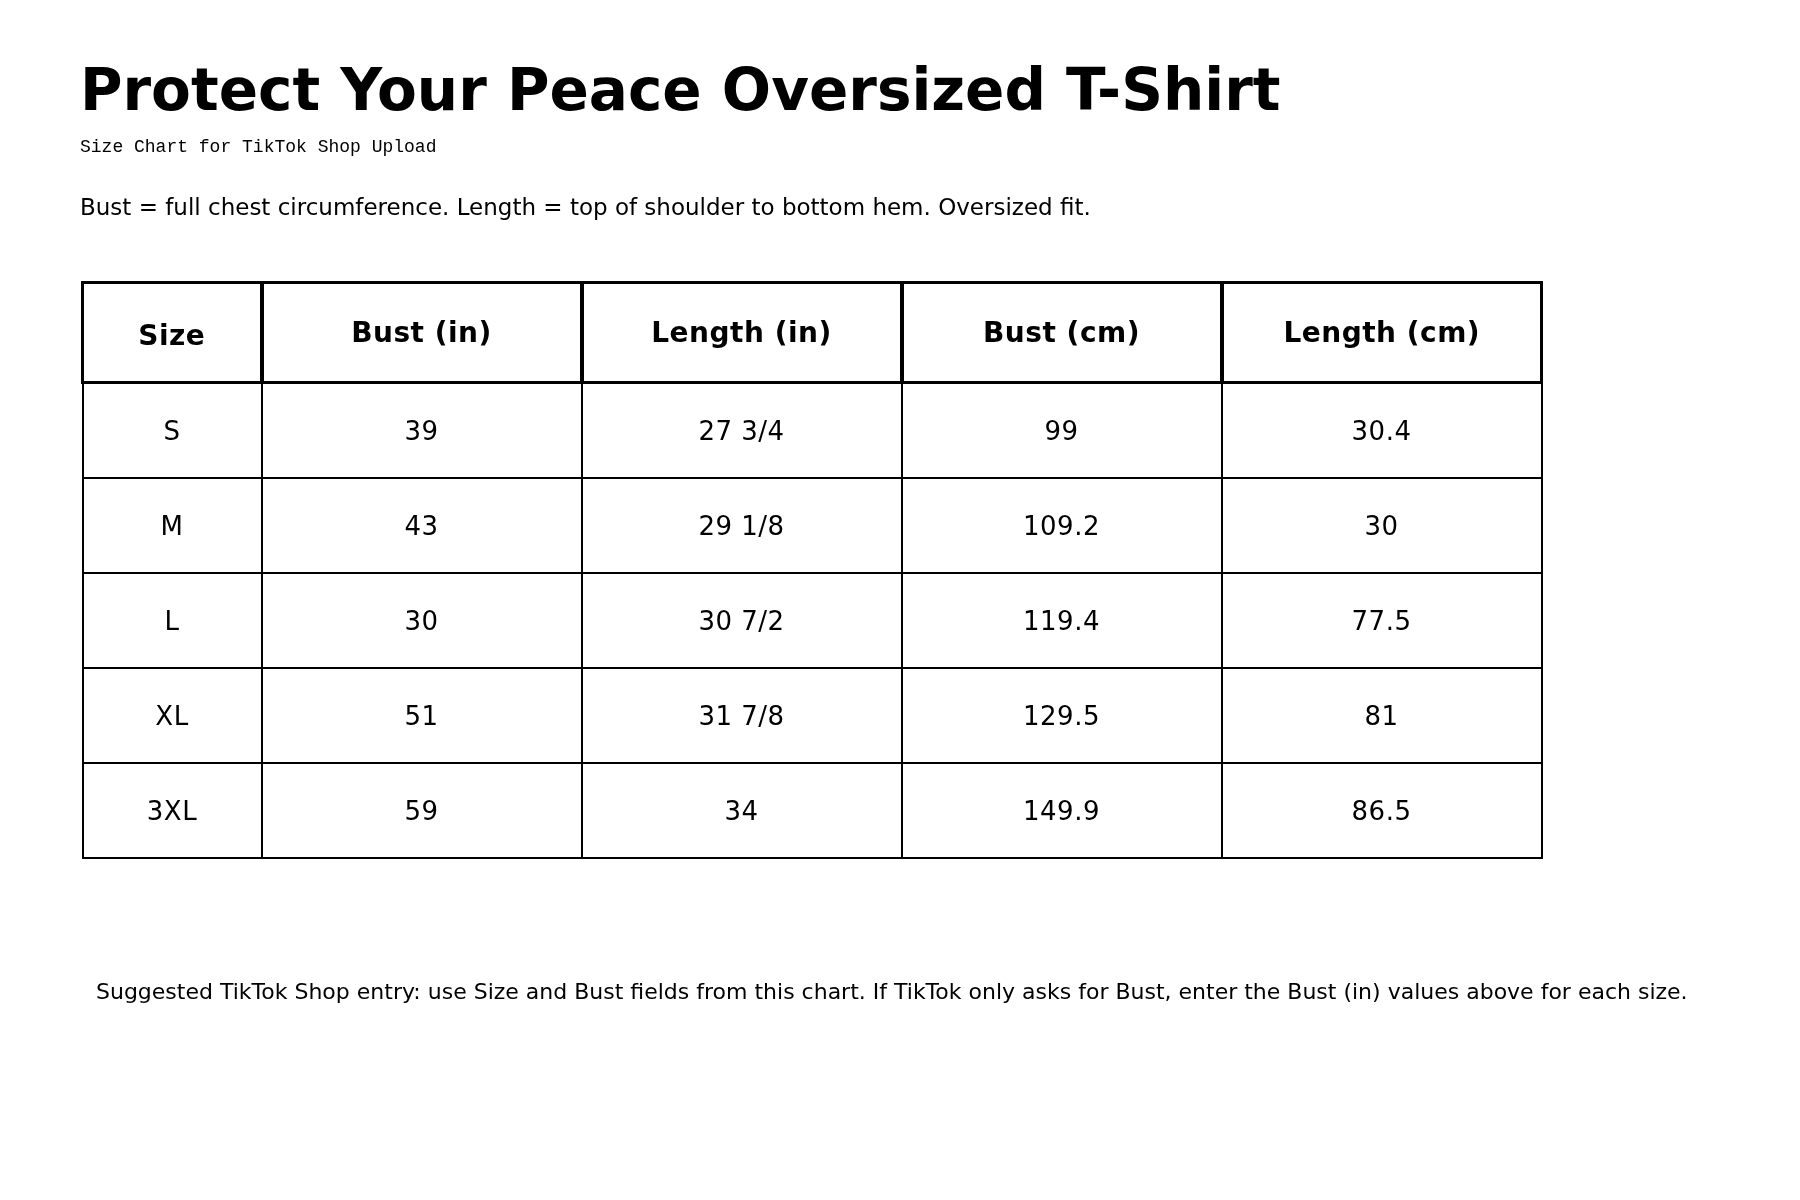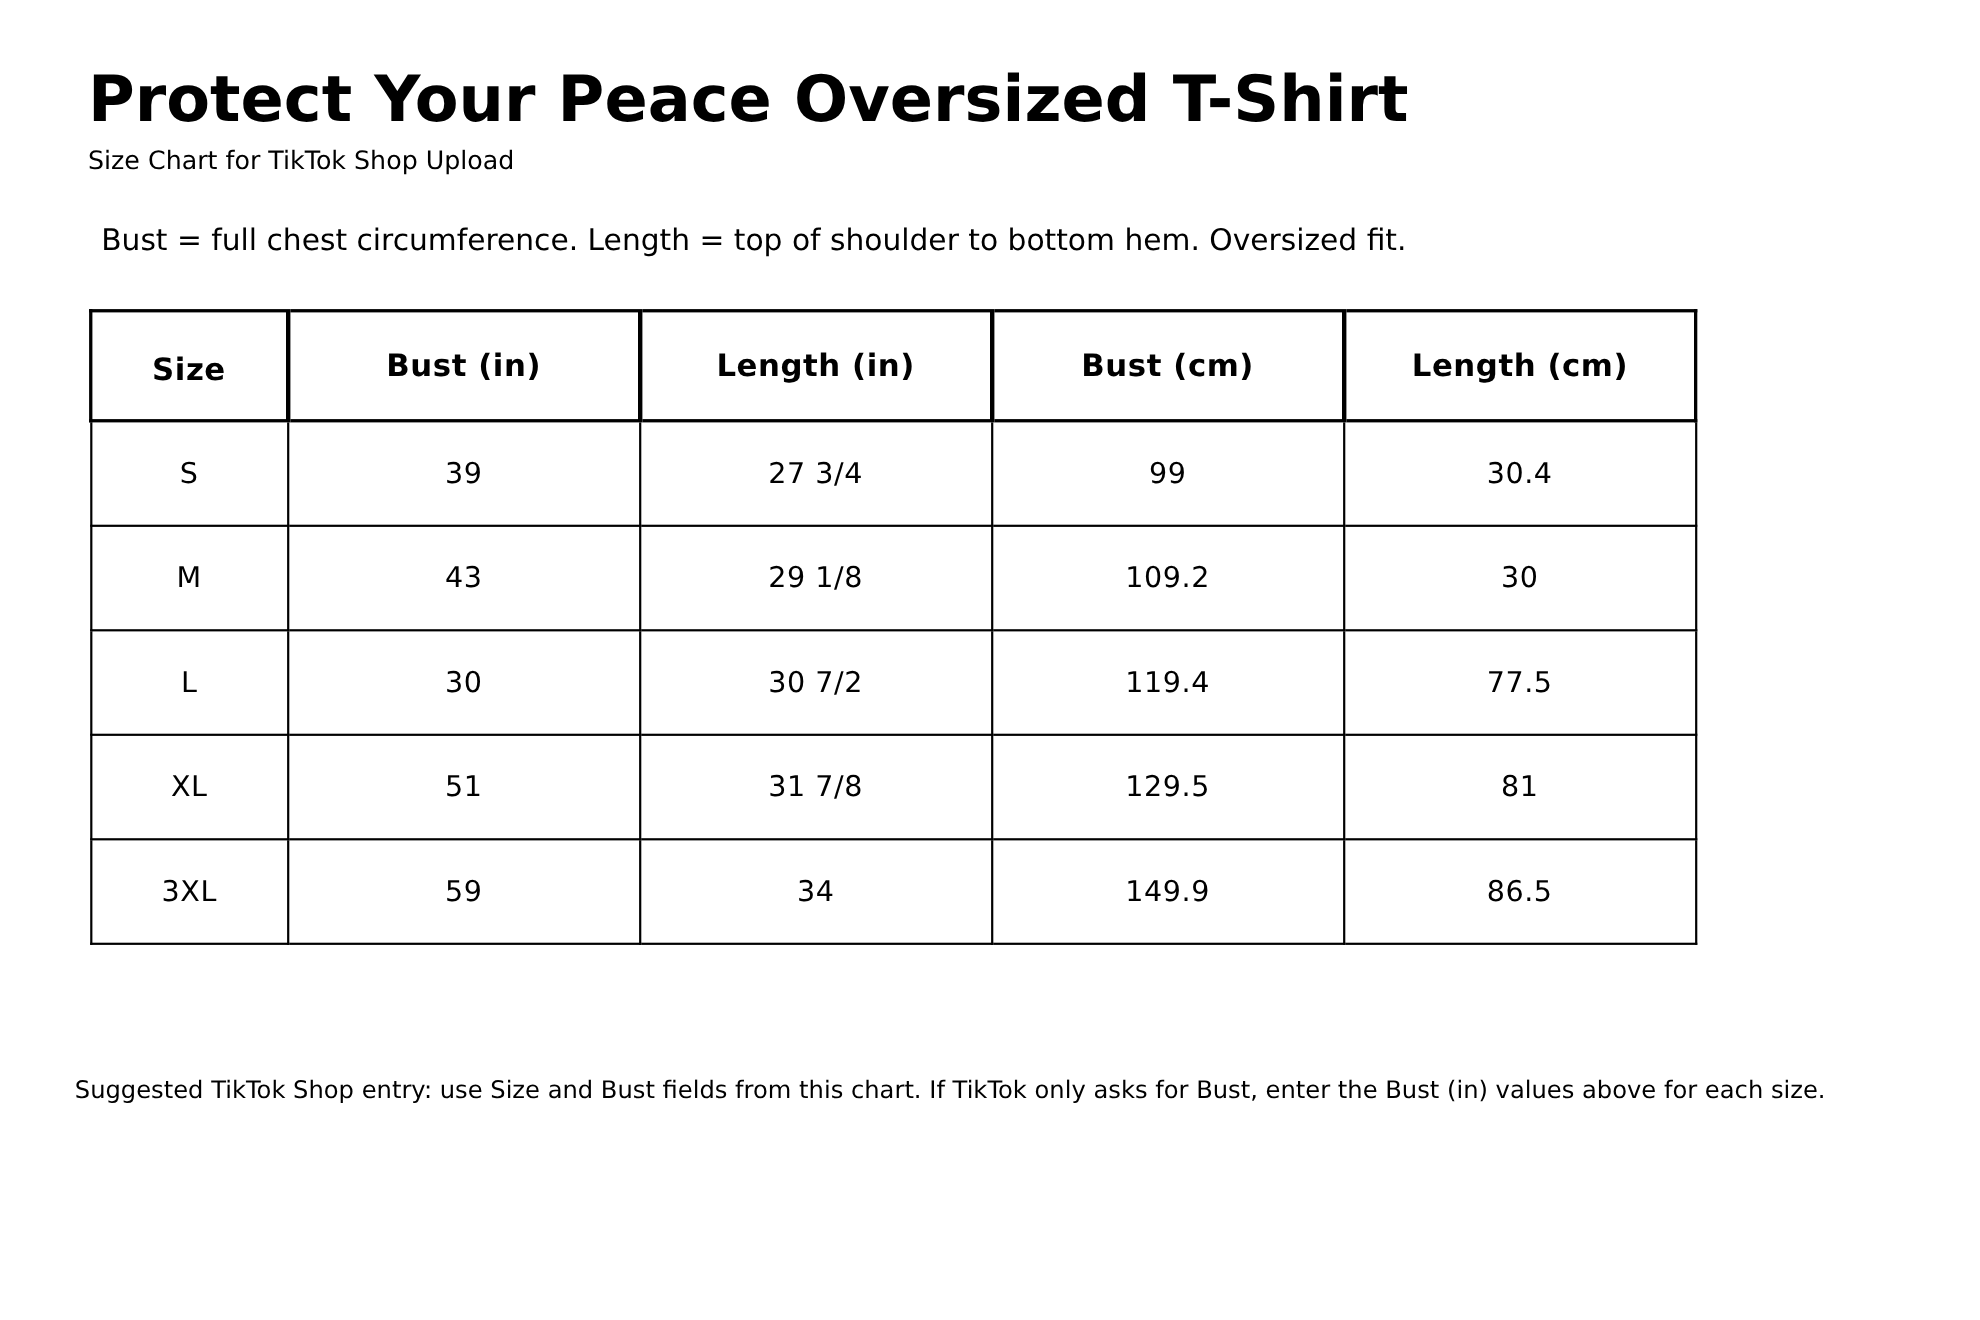--- a/index.html
+++ b/index.html
@@ -24,30 +24,31 @@
       font-weight: bold;
       line-height: 68px;
       white-space: nowrap;
       letter-spacing: 0px;
     }
     .subtitle {
       position: absolute;
       left: 80px;
       top: 130px;
       margin: 0;
-      font-size: 23px;
+      font-size: 18px;
       line-height: 34px;
       white-space: nowrap;
+      font-family: Liberation Mono, monospace;
     }
     .description {
       position: absolute;
       left: 80px;
       top: 190px;
-      margin: 12px;
-      font-size: 27px;
+      margin: 0;
+      font-size: 23px;
       line-height: 34px;
       white-space: nowrap;
     }
     .size-table {
       position: absolute;
       left: 81px;
       top: 281px;
       width: 1459px;
       border-collapse: collapse;
       table-layout: fixed;
@@ -73,21 +74,21 @@
       height: 93px;
       font-size: 26px;
       text-align: center;
       vertical-align: middle;
       border: 2px solid #000000;
       padding: 0;
       letter-spacing: 0.5px;
     }
     .footnote {
       position: absolute;
-      left: 68px;
+      left: 96px;
       top: 978px;
       margin: 0;
       font-size: 22px;
       line-height: 28px;
       white-space: nowrap;
     }
   </style>
 </head>
 <body>
 

